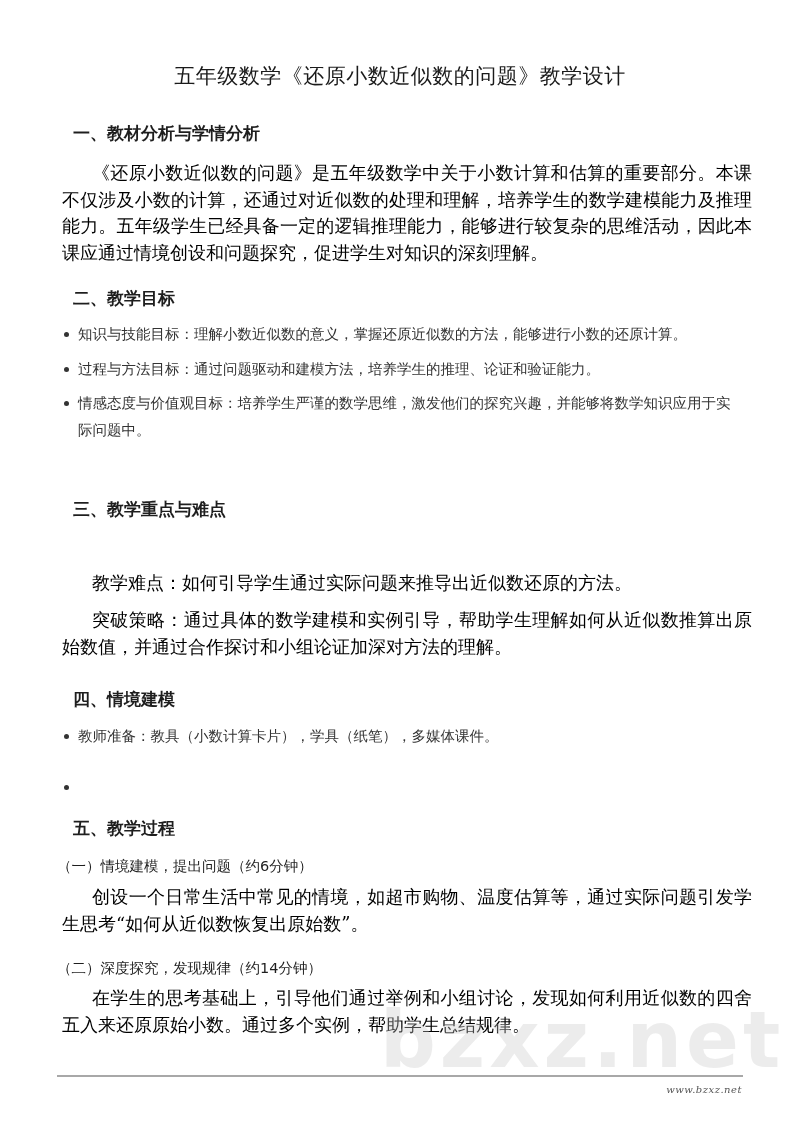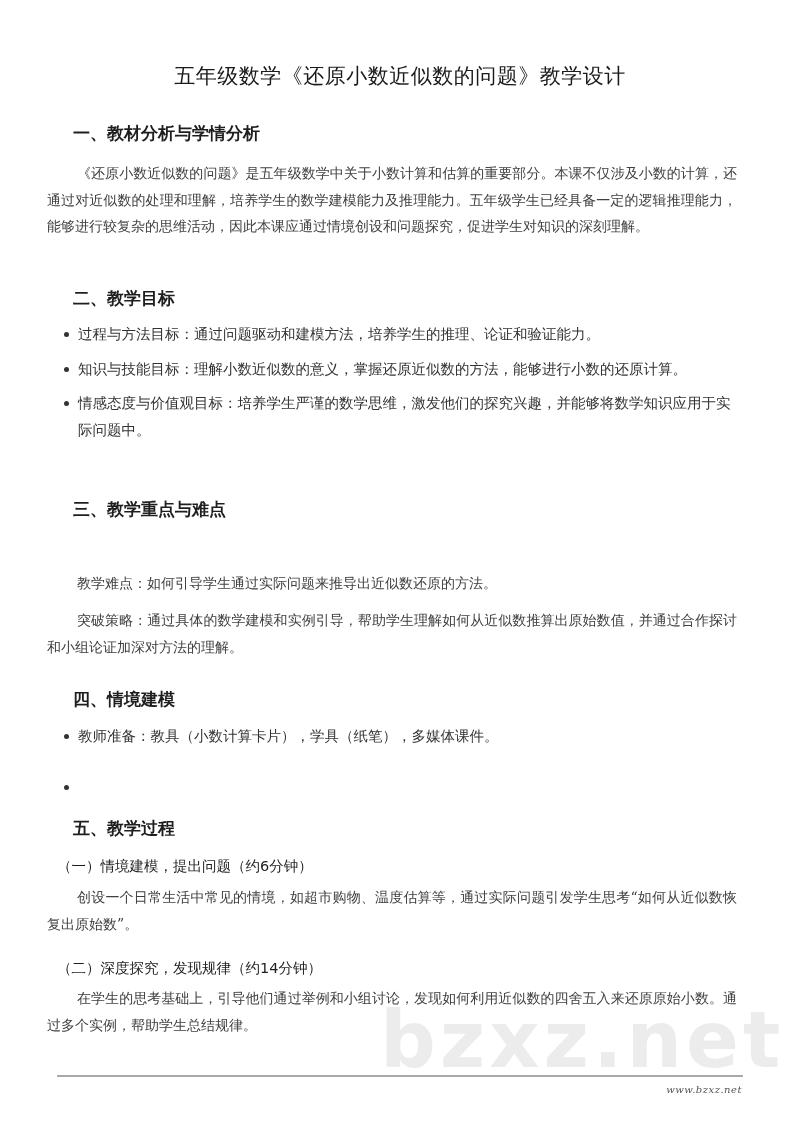--- a/index.html
+++ b/index.html
@@ -15,22 +15,22 @@
       position: absolute; left: 57px;
       font-family: "DejaVu Sans", "Liberation Sans", sans-serif;
       font-size: 17px; font-weight: bold; color: #1e1e1e; margin-left: 16px;
     }
     .h3 {
       position: absolute; left: 57px;
       font-family: "DejaVu Sans", "Liberation Sans", sans-serif;
       font-size: 14.5px; font-weight: normal; color: #1e1e1e;
     }
     .para {
-      position: absolute; left: 47px; width: 690px;
-      font-size: 14px; line-height: 26.5px; color: #404040;
+      position: absolute; left: 62px; width: 690px;
+      font-size: 18px; line-height: 26.5px; color: #000000;
       text-indent: 30px; text-align: justify;
     }
     .bullet-list { position: absolute; left: 62px; width: 680px; list-style: none; }
     .bullet-item {
       position: relative; padding-left: 16px;
       font-size: 14.5px; line-height: 26.5px; color: #333333;
     }
     .bullet-dot {
       position: absolute; left: 2px; top: 11px; width: 5px; height: 5px;
       border-radius: 50%; background: #333333;
@@ -57,25 +57,25 @@
 
   <h1 class="title">五年级数学《还原小数近似数的问题》教学设计</h1>
 
   <h2 class="h2" style="top:122px;">一、教材分析与学情分析</h2>
   <p class="para" style="top:160px;">《还原小数近似数的问题》是五年级数学中关于小数计算和估算的重要部分。本课不仅涉及小数的计算，还通过对近似数的处理和理解，培养学生的数学建模能力及推理能力。五年级学生已经具备一定的逻辑推理能力，能够进行较复杂的思维活动，因此本课应通过情境创设和问题探究，促进学生对知识的深刻理解。</p>
 
   <h2 class="h2" style="top:287px;">二、教学目标</h2>
   <ul class="bullet-list" style="top:321px;">
     <li class="bullet-item" style="margin-bottom:8px;">
       <span class="bullet-dot"></span>
-      <span>过程与方法目标：通过问题驱动和建模方法，培养学生的推理、论证和验证能力。</span>
+      <span>知识与技能目标：理解小数近似数的意义，掌握还原近似数的方法，能够进行小数的还原计算。</span>
     </li>
     <li class="bullet-item" style="margin-bottom:8px;">
       <span class="bullet-dot"></span>
-      <span>知识与技能目标：理解小数近似数的意义，掌握还原近似数的方法，能够进行小数的还原计算。</span>
+      <span>过程与方法目标：通过问题驱动和建模方法，培养学生的推理、论证和验证能力。</span>
     </li>
     <li class="bullet-item">
       <span class="bullet-dot"></span>
       <span>情感态度与价值观目标：培养学生严谨的数学思维，激发他们的探究兴趣，并能够将数学知识应用于实际问题中。</span>
     </li>
   </ul>
 
   <h2 class="h2" style="top:498px;">三、教学重点与难点</h2>
   <p class="para" style="top:570px;">教学难点：如何引导学生通过实际问题来推导出近似数还原的方法。</p>
   <p class="para" style="top:607px;">突破策略：通过具体的数学建模和实例引导，帮助学生理解如何从近似数推算出原始数值，并通过合作探讨和小组论证加深对方法的理解。</p>

